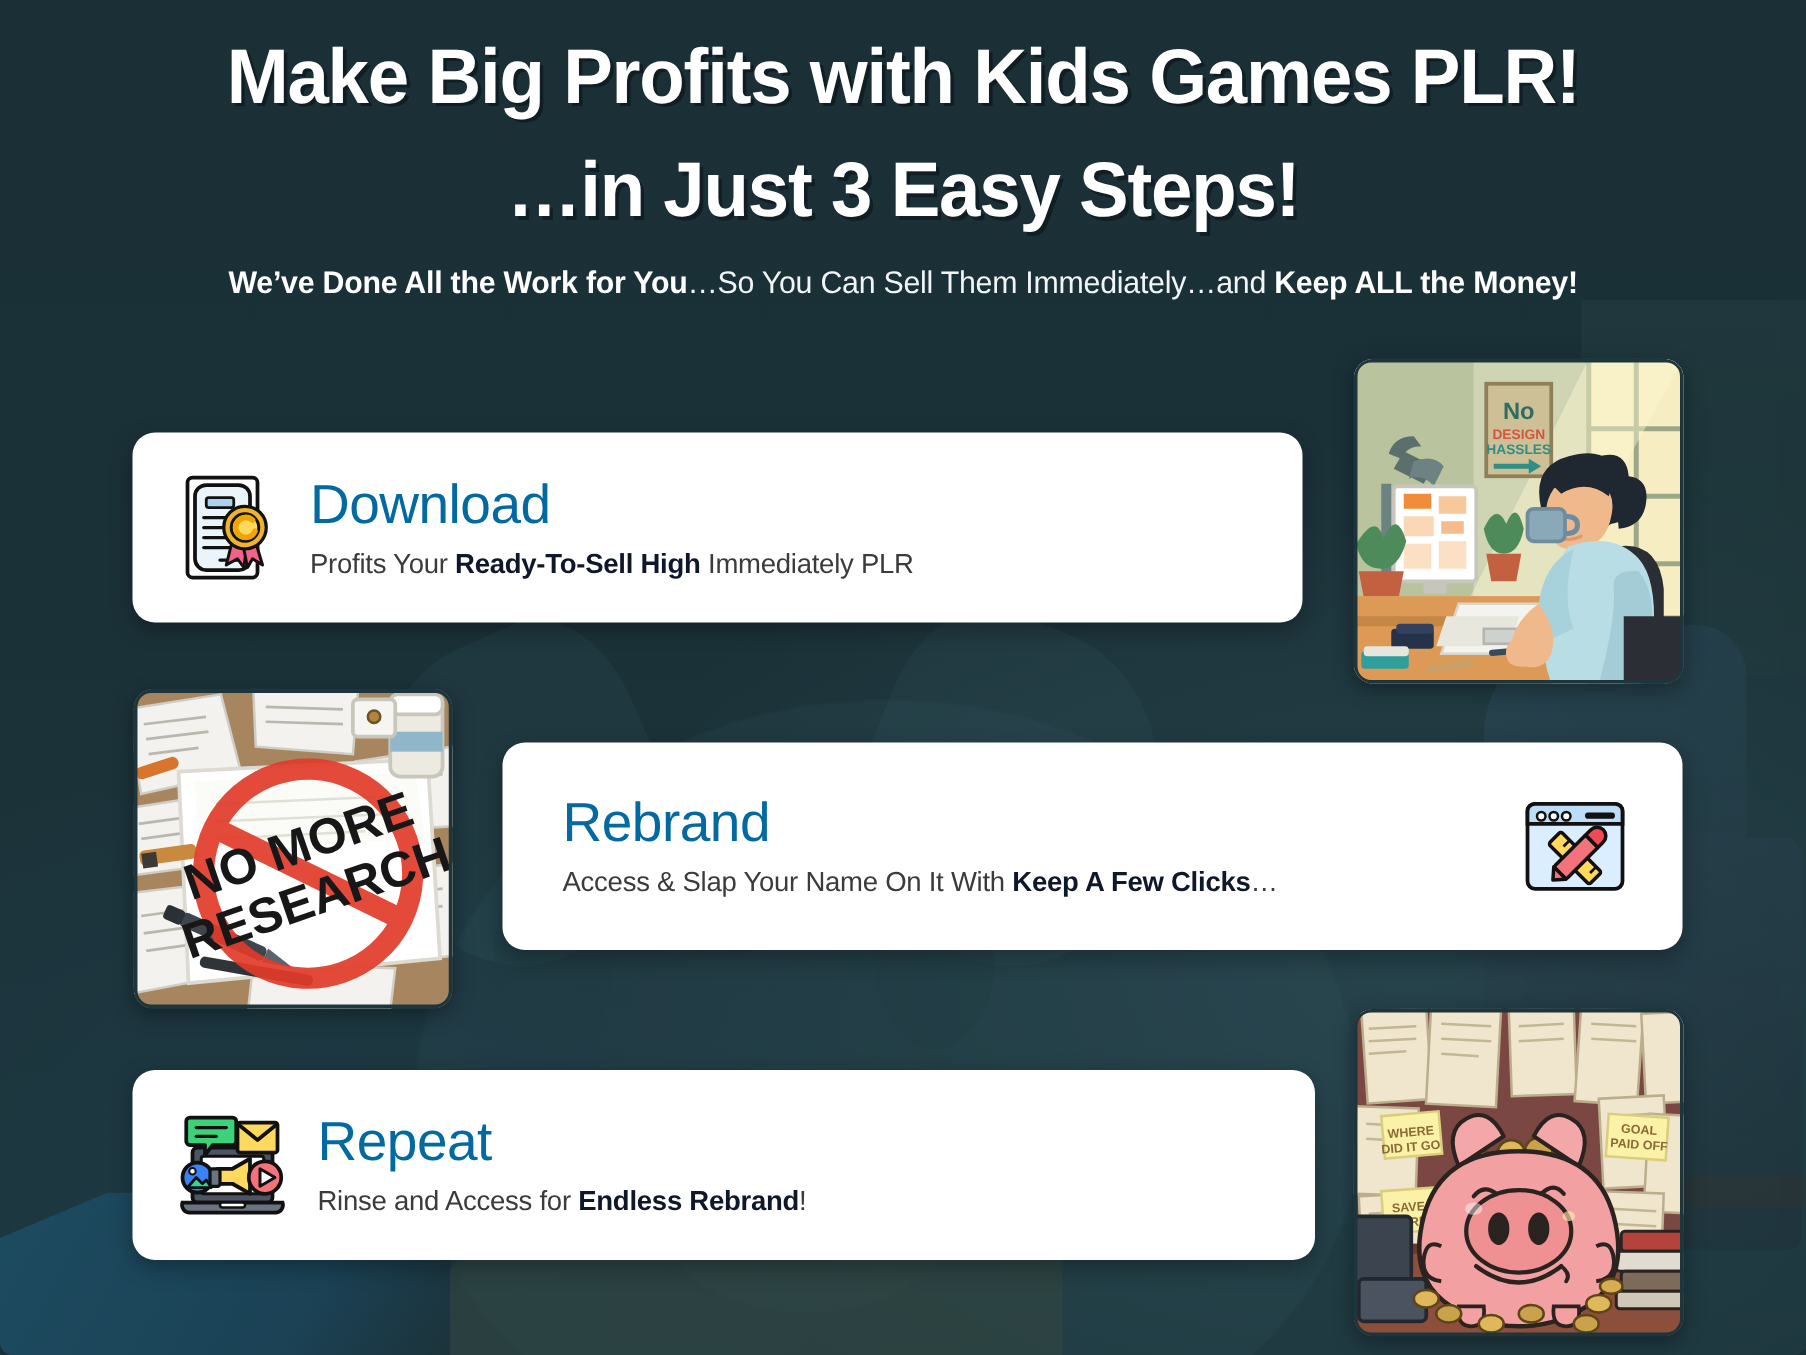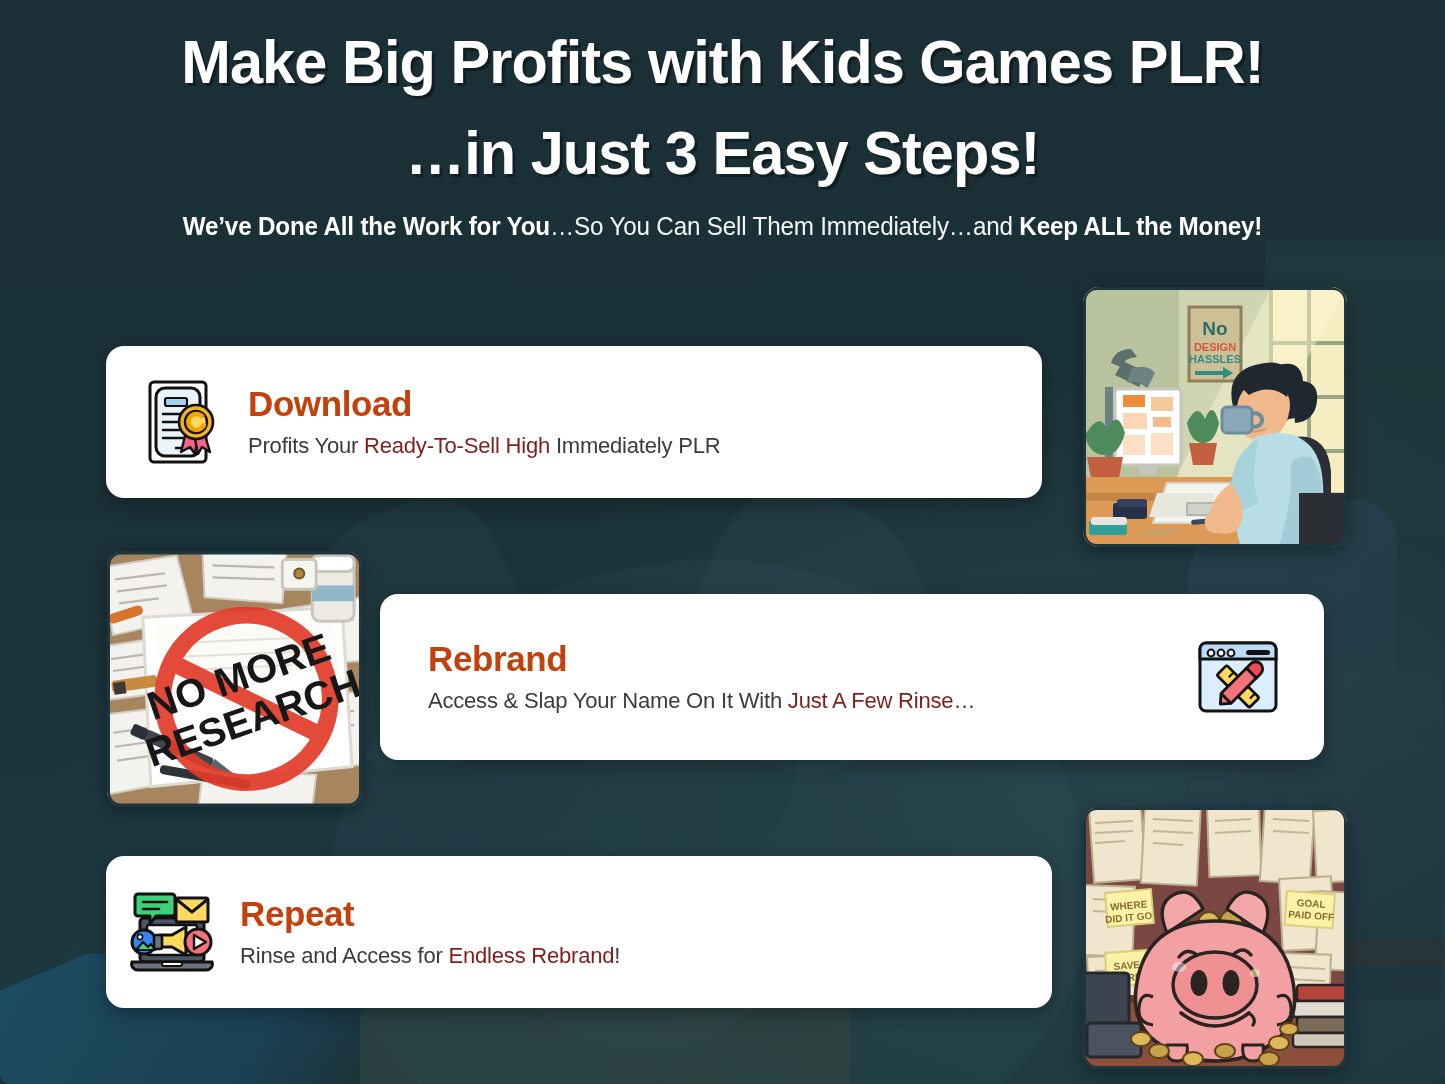--- a/index.html
+++ b/index.html
@@ -130,41 +130,41 @@
   
   .card {
     position:absolute;
     background:#ffffff;
     border-radius:18px;
     box-shadow:0 6px 18px rgba(0,0,0,.30);
     display:flex;
     align-items:center;
   }
   #card-download { left:106px; top:346px;  width:936px; height:152px; padding:0 26px; }
-  #card-rebrand  { left:380px; top:594px;  width:944px; height:166px; padding:0 26px; }
-  #card-repeat   { left:106px; top:856px;  width:946px; height:152px; padding:0 18px; }
+  #card-rebrand  { left:402px; top:594px;  width:944px; height:166px; padding:0 26px; }
+  #card-repeat   { left:106px; top:856px;  width:946px; height:152px; padding:0 32px; }
 
   .card-ico { flex:0 0 auto; width:96px; height:96px; }
   .card-txt { flex:1 1 auto; padding-left:20px; }
 
   .card-title {
-    color:#c2410c;
-    font-weight:bold;
-    font-size:35px;
+    color:#0369a1;
+    font-weight:normal;
+    font-size:44px;
     line-height:1.12;
     letter-spacing:-.4px;
     margin-bottom:9px;
   }
   .card-desc {
     color:#3b3b3b;
     font-size:22px;
     line-height:1.25;
     letter-spacing:-.2px;
   }
-  .card-desc b { color:#7f1d1d; font-weight:normal; }
+  .card-desc b { color:#0f172a; font-weight:bold; }
 
   #card-rebrand .card-txt { padding-left:22px; }
   #card-rebrand .card-ico-right { flex:0 0 auto; width:96px; height:96px; margin-right:12px; }
 
   
   .thumb {
     position:absolute;
     border-radius:16px;
     overflow:hidden;
     box-shadow:0 5px 16px rgba(0,0,0,.35);
@@ -233,21 +233,21 @@
     </div>
     <div class="card-txt">
       <div class="card-title">Download</div>
       <div class="card-desc"><span>Profits Your </span><b>Ready-To-Sell High</b><span> Immediately PLR</span></div>
     </div>
   </div>
 
   <div class="card" id="card-rebrand">
     <div class="card-txt">
       <div class="card-title">Rebrand</div>
-      <div class="card-desc"><span>Access &amp; Slap Your Name On It With </span><b>Just A Few Rinse</b><span>…</span></div>
+      <div class="card-desc"><span>Access &amp; Slap Your Name On It With </span><b>Keep A Few Clicks</b><span>…</span></div>
     </div>
     <div class="card-ico-right">
       <svg viewBox="0 0 96 96">
         <rect x="10" y="14" width="76" height="68" rx="6" fill="#dbeeff" stroke="#111" stroke-width="3"></rect>
         <path d="M10 20 a6 6 0 0 1 6-6 h64 a6 6 0 0 1 6 6 v10 H10 Z" fill="#bcdcf7" stroke="#111" stroke-width="3"></path>
         <circle cx="21" cy="24" r="3.4" fill="#fff" stroke="#111" stroke-width="2"></circle>
         <circle cx="31" cy="24" r="3.4" fill="#fff" stroke="#111" stroke-width="2"></circle>
         <circle cx="41" cy="24" r="3.4" fill="#fff" stroke="#111" stroke-width="2"></circle>
         <rect x="56" y="21" width="24" height="5" rx="2.5" fill="#111"></rect>
         <g transform="rotate(45 48 56)">

